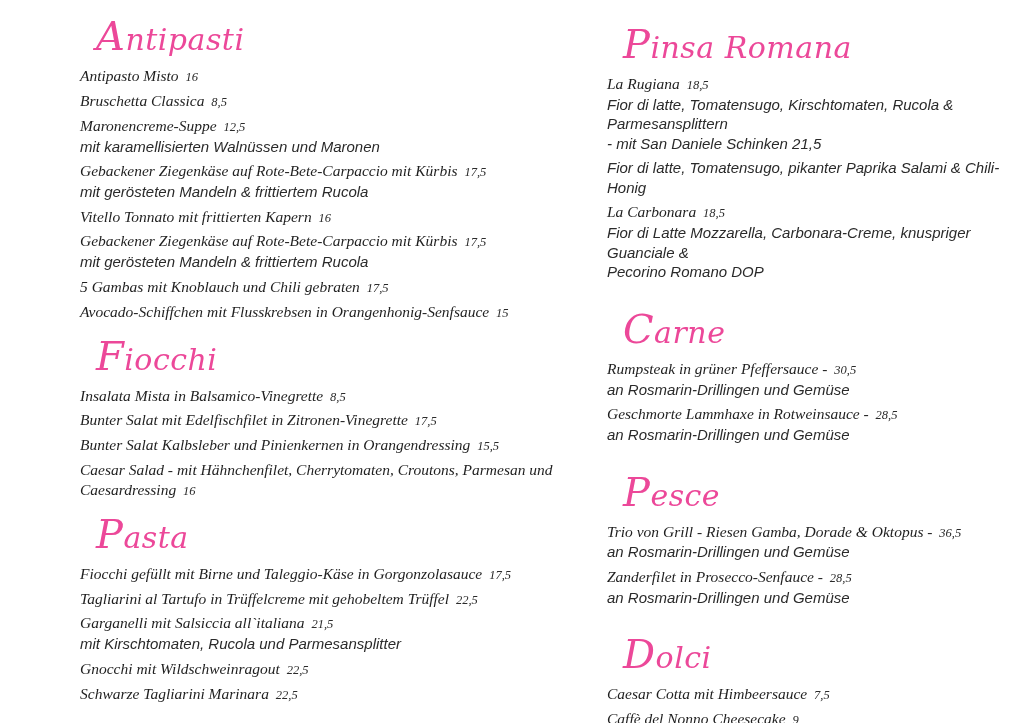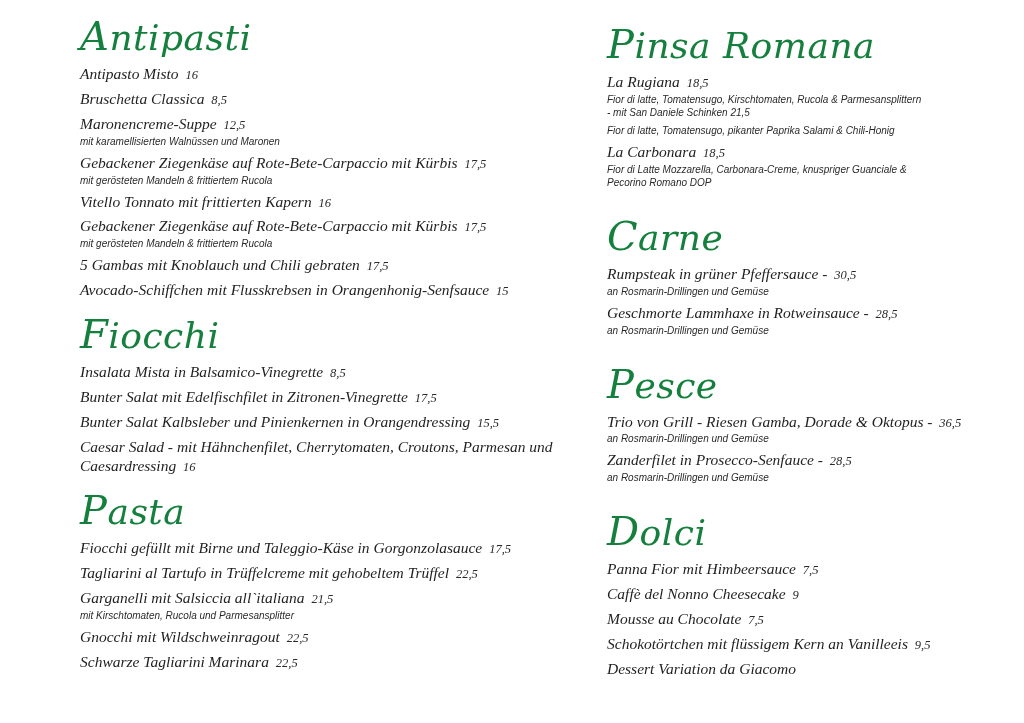--- a/index.html
+++ b/index.html
@@ -23,25 +23,25 @@
   .col-right { left: 607px; top: 24px; width: 417px; }
 
   .section { margin: 0; }
   .col-left  .section:not(:first-child) { margin-top: 14px; }
   .col-right .section:not(:first-child) { margin-top: 27px; }
 
   .section-title {
     font-family: "DejaVu Serif", serif;
     font-style: italic;
     font-weight: 500;
-    font-size: 36px;
+    font-size: 30px;
     line-height: 36px;
     letter-spacing: 0.5px;
-    color: #15803d;
-    margin: 0 0 8px 0;
+    color: #ec4899;
+    margin: 0 0 8px 16px;
   }
   .section-title::first-letter {
     font-size: 40px;
     line-height: 1;
   }
 
   .item { margin-bottom: 5px; }
   .item-line {
     font-family: Liberation Serif, serif;
     font-style: italic;
@@ -50,21 +50,21 @@
     color: #1f1f1f;
   }
   .item-price {
     font-size: 12.5px;
     margin-left: 3px;
     color: #2a2a2a;
   }
   .item-detail {
     font-family: "Liberation Sans", sans-serif;
     font-style: italic;
-    font-size: 10px;
+    font-size: 15px;
     line-height: 1.3;
     color: #2a2a2a;
     white-space: pre-line;
     margin-top: 1px;
   }
 </style>
 </head>
 <body>
 
 <div class="page">
@@ -265,21 +265,21 @@
     </div>
     <div class="item-detail">an Rosmarin-Drillingen und Gemüse</div>
   </div>
         </div>
   </section>
       <section class="section">
     <h2 class="section-title">Dolci</h2>
     <div class="items">
           <div class="item">
     <div class="item-line">
-      <span class="item-name">Panna Fior mit Himbeersauce</span>
+      <span class="item-name">Caesar Cotta mit Himbeersauce</span>
       <span class="item-price">7,5</span>
     </div>
 
   </div>
           <div class="item">
     <div class="item-line">
       <span class="item-name">Caffè del Nonno Cheesecake</span>
       <span class="item-price">9</span>
     </div>
 

